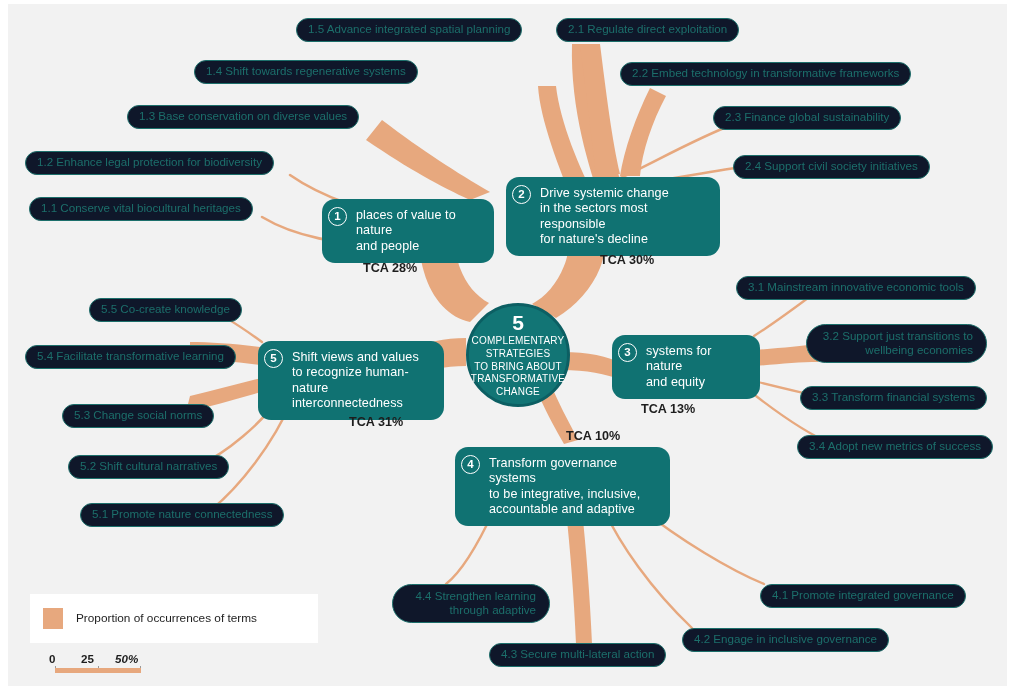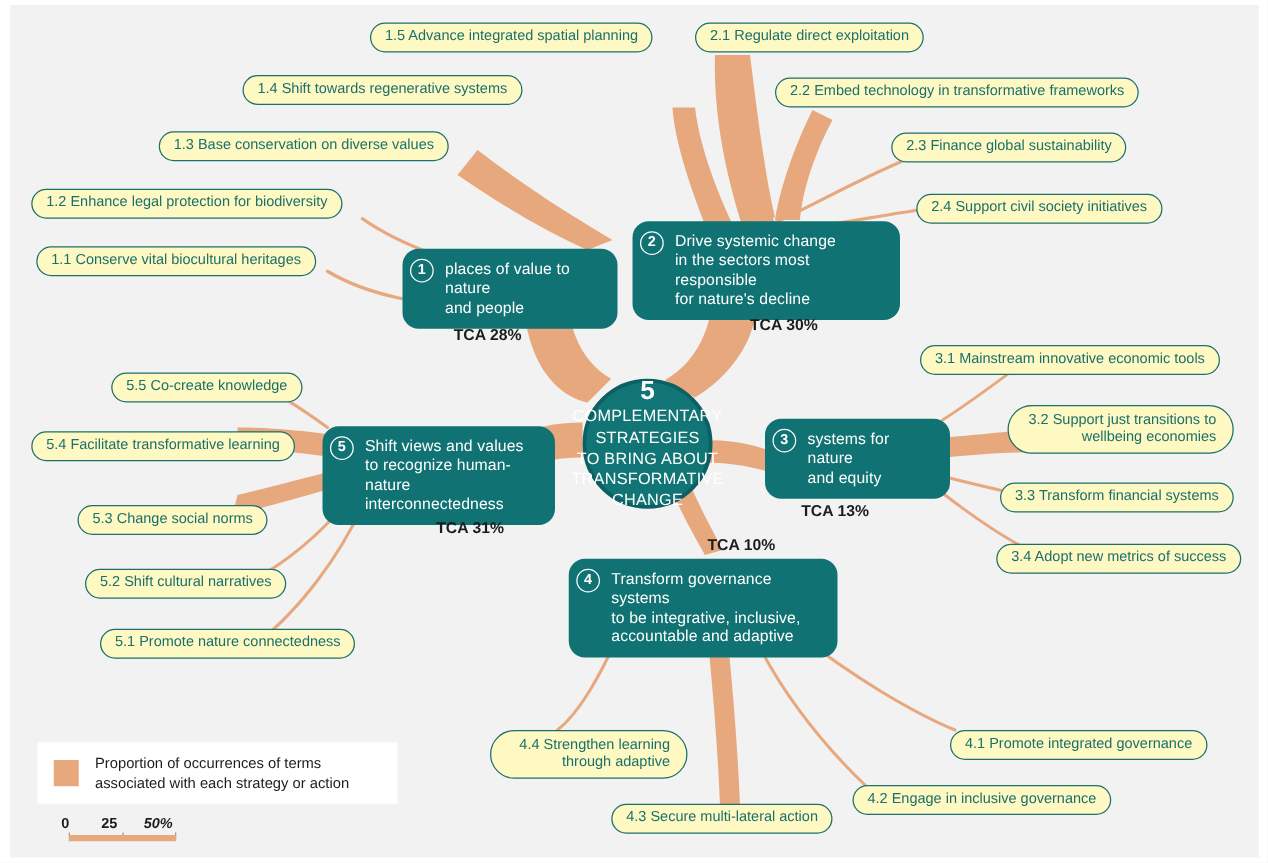--- a/index.html
+++ b/index.html
@@ -66,26 +66,26 @@
     border: 3px solid #0c5f63;
     color: #ffffff;
     text-align: center;
     display: flex;
     flex-direction: column;
     align-items: center;
     justify-content: center;
     padding-top: 1px;
   }
   #hub .big { font-size: 21px; font-weight: bold; line-height: 1; margin-bottom: 2px; }
-  #hub .small { font-size: 13px; line-height: 1.29; letter-spacing: .2px; }
+  #hub .small { font-size: 10px; line-height: 1.29; letter-spacing: .2px; }
 
   
   .pill {
     position: absolute;
-    background: #fef9c3;
+    background: #0f172a;
     border: 1.4px solid #1c6f6b;
     border-radius: 40px;
     color: #1c6f6b;
     font-size: 11.6px;
     padding: 3px 11px 4px 11px;
     white-space: nowrap;
     line-height: 1.26;
   }
   .pill.two { white-space: normal; text-align: right; line-height: 1.22; padding: 4px 13px 5px 13px; }
 
@@ -278,21 +278,20 @@
   <div class="pill" style="left:80px; top:503px;">5.1 Promote nature connectedness</div>
   <div class="pill" style="left:68px; top:455px;">5.2 Shift cultural narratives</div>
   <div class="pill" style="left:62px; top:404px;">5.3 Change social norms</div>
   <div class="pill" style="left:25px; top:345px;">5.4 Facilitate transformative learning</div>
   <div class="pill" style="left:89px; top:298px;">5.5 Co-create knowledge</div>
 
   <div id="legend">
     <div id="legend-swatch"></div>
     <div id="legend-text">
       <div>Proportion of occurrences of terms</div>
-      <div>associated with each strategy or action</div>
     </div>
   </div>
 
   <div id="scale">
     <div id="scale-labels">
       <span style="left:12px;">0</span>
       <span style="left:44px;">25</span>
       <span style="left:78px;font-style:italic;">50%</span>
     </div>
     <div class="tickmark" style="left:18px;"></div>

